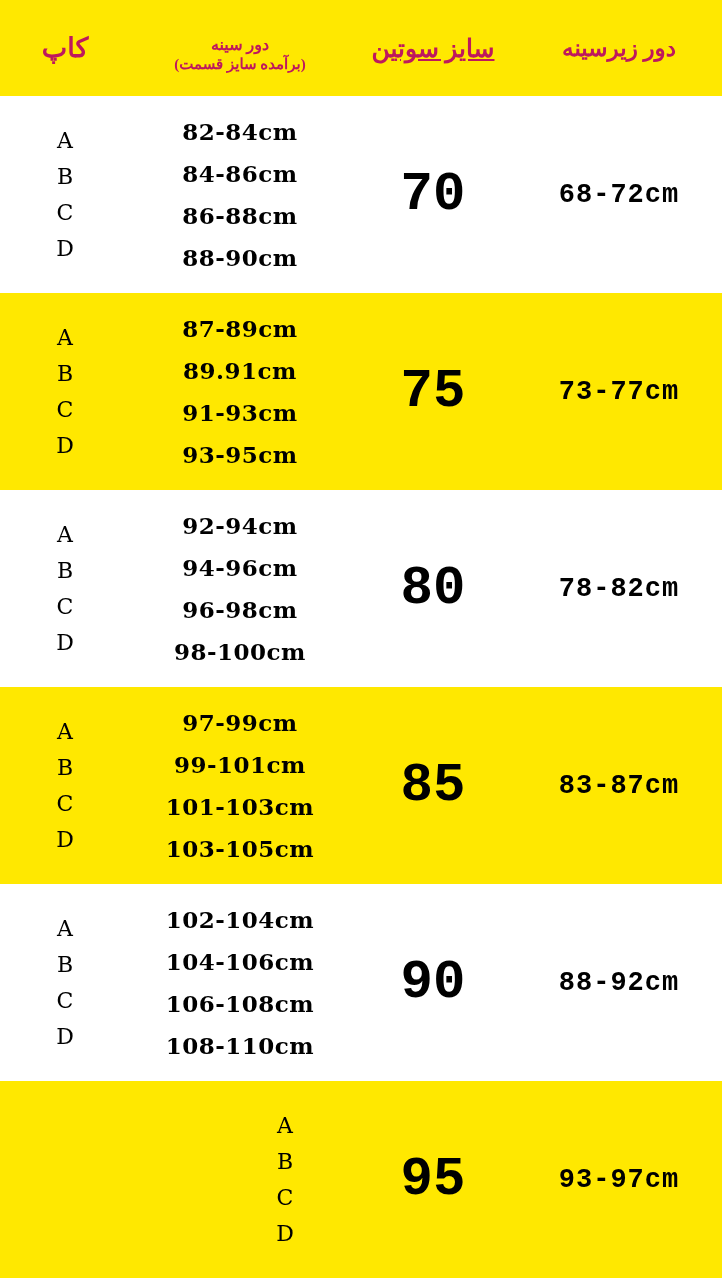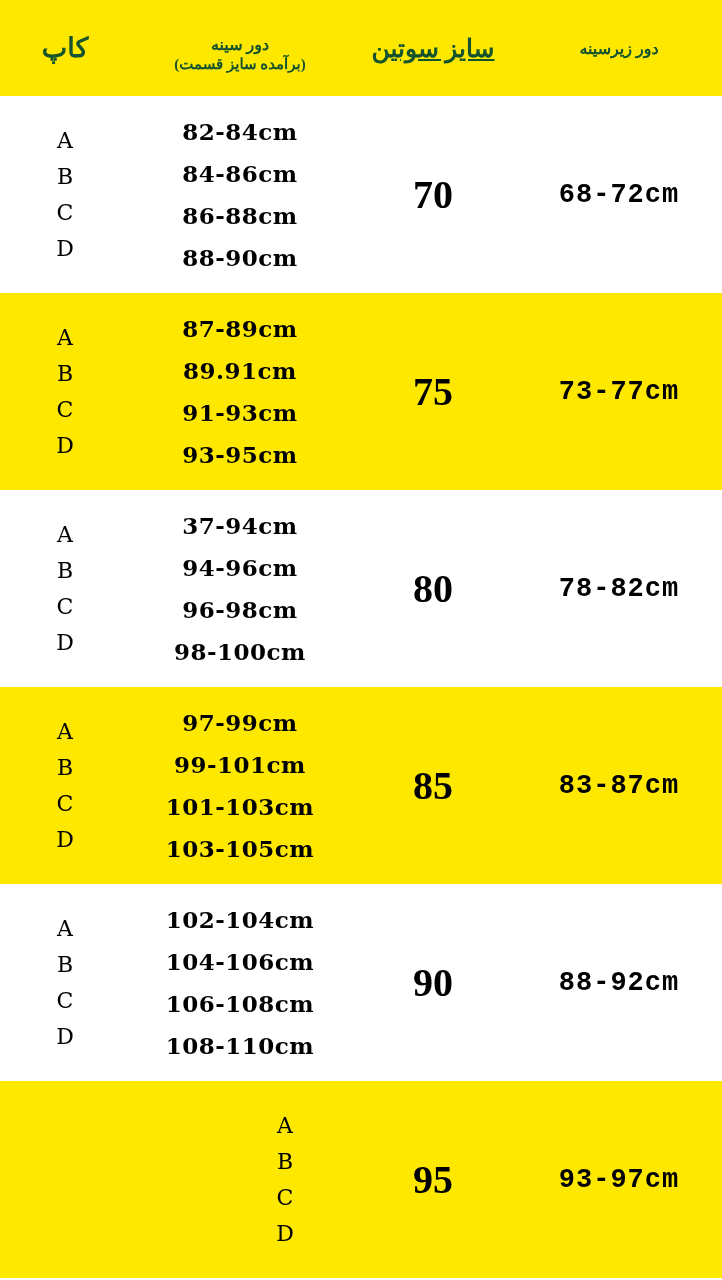--- a/index.html
+++ b/index.html
@@ -28,25 +28,25 @@
     height: 96px;
     background: #ffe800;
     align-items: center;
   }
   .h-cell {
     display: flex;
     align-items: center;
     justify-content: center;
     text-align: center;
     font-weight: bold;
-    color: #14532d;
+    color: #be185d;
   }
   .h-underbust {
     width: 206px;
-    font-size: 16px;
+    font-size: 23px;
     letter-spacing: 0px;
   }
   .h-brasize {
     width: 166px;
     font-size: 25px;
     text-decoration: underline;
   }
   .h-bust {
     width: 220px;
     flex-direction: column;
@@ -79,23 +79,23 @@
     font-family: Liberation Mono, monospace;
     font-weight: bold;
     font-size: 27px;
     letter-spacing: 1px;
   }
   .c-brasize {
     width: 166px;
     display: flex;
     align-items: center;
     justify-content: center;
-    font-family: Liberation Serif, serif;
-    font-weight: bold;
-    font-size: 40px;
+    font-family: Liberation Mono, monospace;
+    font-weight: bold;
+    font-size: 54px;
   }
   .c-bust {
     width: 220px;
     display: flex;
     flex-direction: column;
     align-items: center;
     justify-content: center;
     gap: 12px;
   }
   .c-bust .v {
@@ -172,21 +172,21 @@
       <span class="v">B</span>
       <span class="v">C</span>
       <span class="v">D</span>
     </div>
   </div>
 
   <div class="row white">
     <div class="c-underbust">78-82cm</div>
     <div class="c-brasize">80</div>
     <div class="c-bust">
-      <span class="v">37-94cm</span>
+      <span class="v">92-94cm</span>
       <span class="v">94-96cm</span>
       <span class="v">96-98cm</span>
       <span class="v">98-100cm</span>
     </div>
     <div class="c-cup">
       <span class="v">A</span>
       <span class="v">B</span>
       <span class="v">C</span>
       <span class="v">D</span>
     </div>

